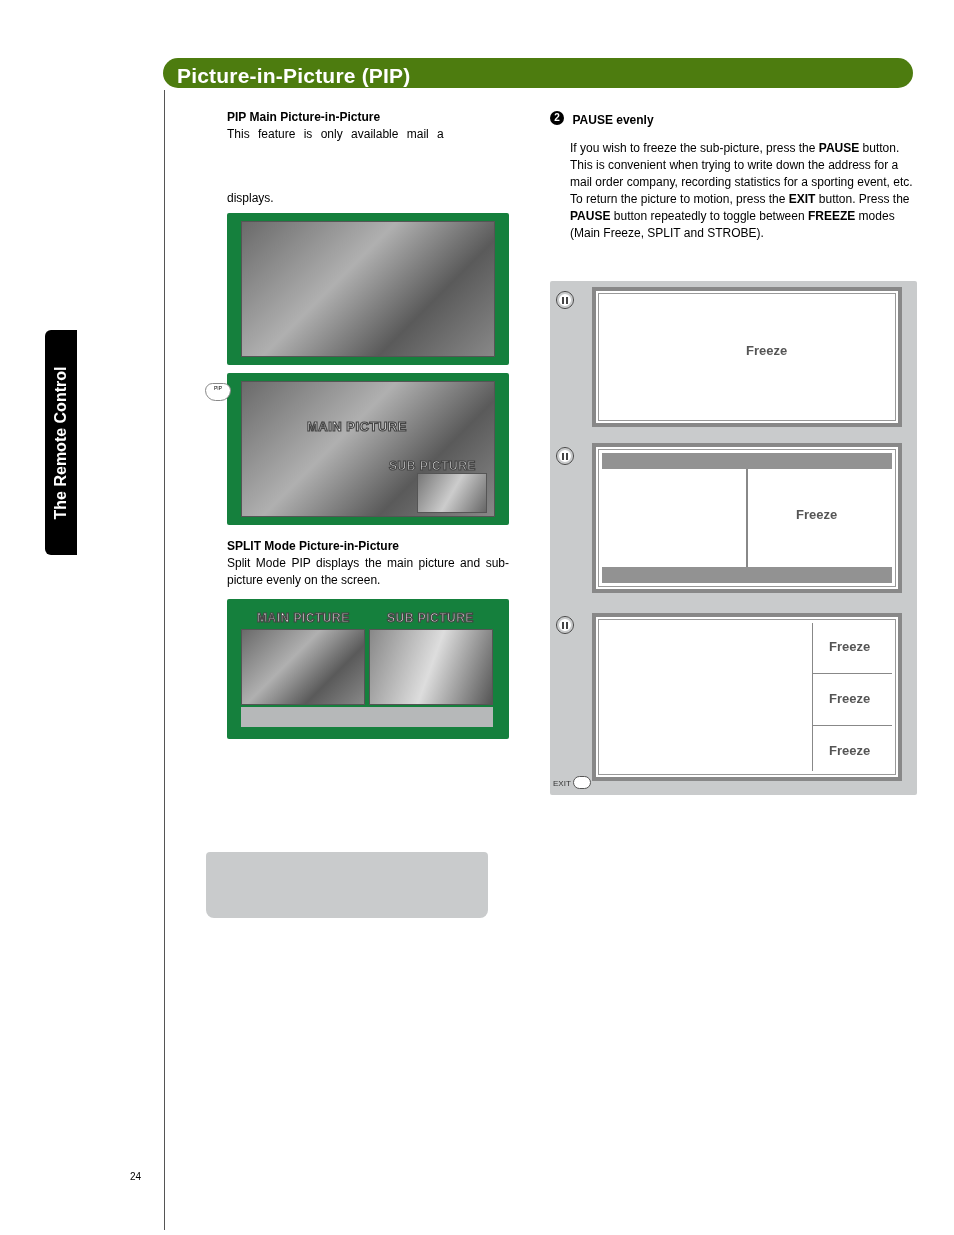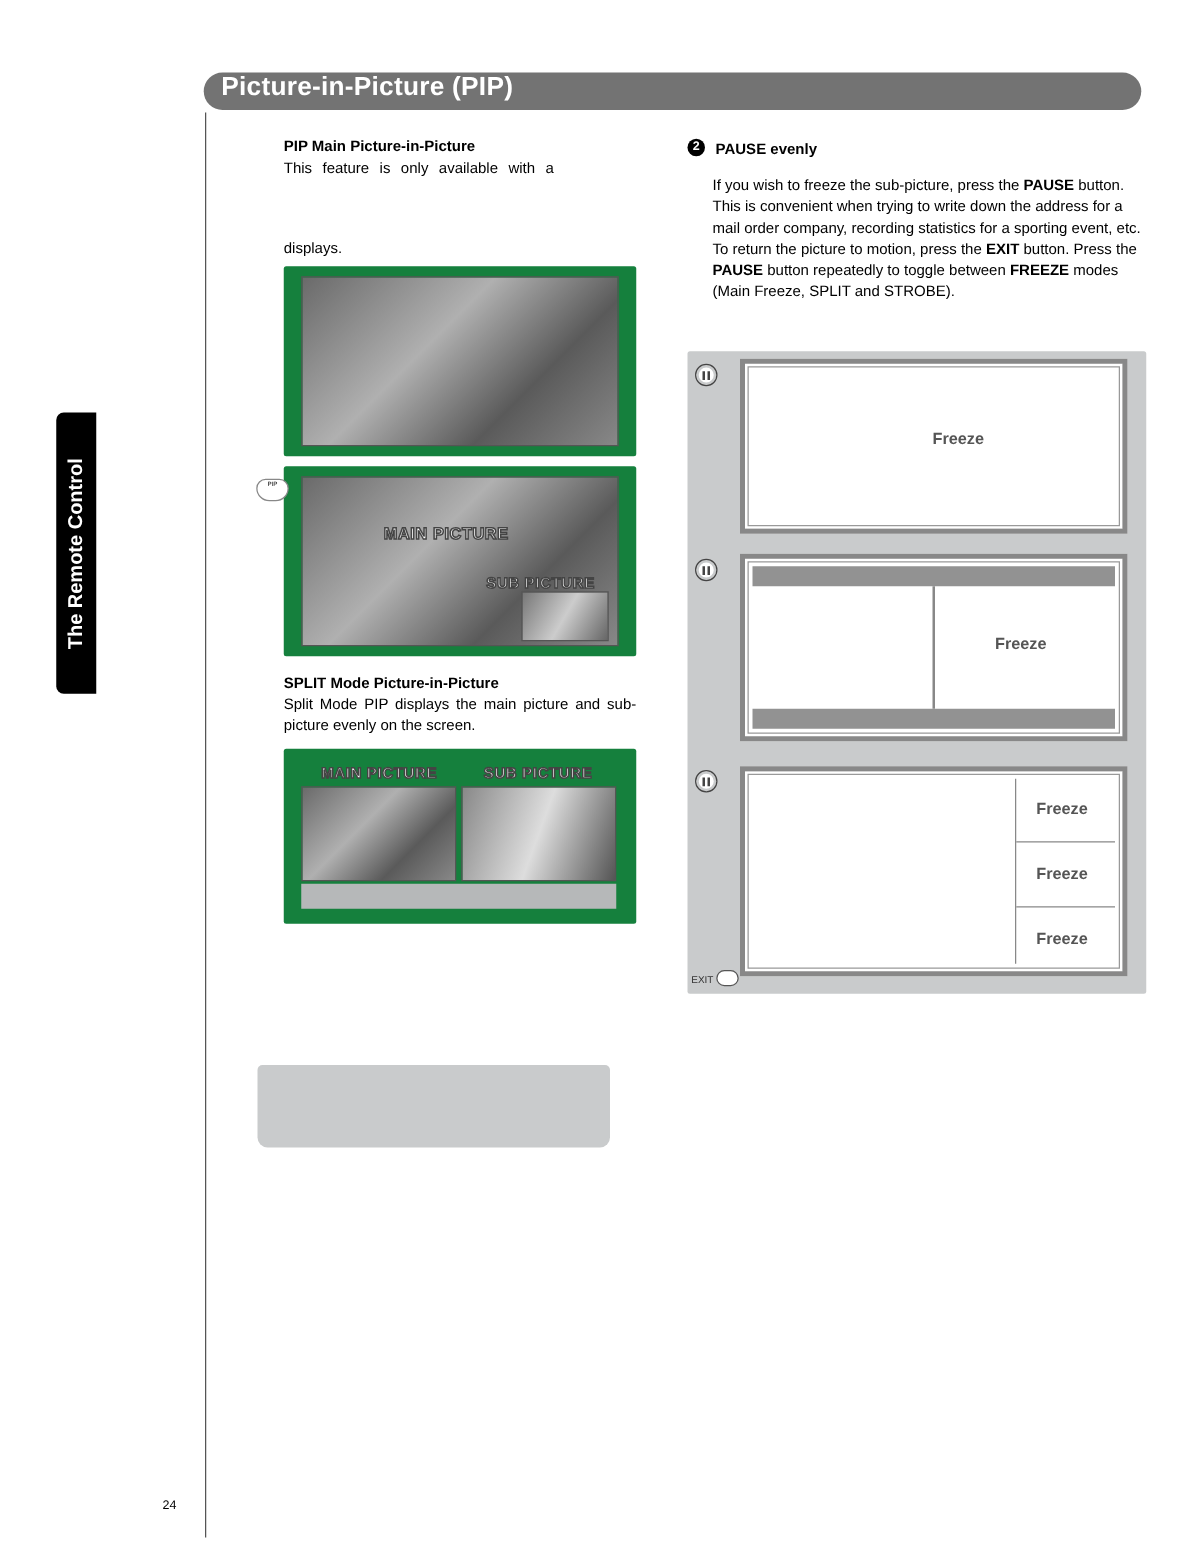--- a/index.html
+++ b/index.html
@@ -10,24 +10,24 @@
     font-family: Arial, Helvetica, sans-serif;
     position: relative;
     color: #000;
   }
   .page-title-bar {
     position: absolute;
     left: 163px;
     top: 58px;
     width: 750px;
     height: 30px;
-    background: #737373;
+    background: #4d7c0f;
     border-radius: 15px;
     display: flex;
-    align-items: flex-start;
+    align-items: flex-end;
     padding-left: 14px;
   }
   .page-title-bar span {
     color: #fff;
     font-weight: 900;
     font-size: 21px;
     letter-spacing: 0.2px;
   }
   .side-tab {
     position: absolute;
@@ -52,21 +52,21 @@
     position: absolute;
     left: 164px;
     top: 90px;
     width: 1px;
     height: 1140px;
     background: #555;
   }
   .page-num {
     position: absolute;
     left: 130px;
-    top: 1199px;
+    top: 1171px;
     font-size: 10px;
   }
   .col {
     position: absolute;
   }
   .left-col {
     left: 227px;
     top: 110px;
     width: 282px;
   }
@@ -174,21 +174,21 @@
 
 <div class="side-tab">
   <span>The Remote Control</span>
 </div>
 
 <div class="vline"></div>
 <div class="page-num">24</div>
 
 <div class="col left-col">
   <div class="h-pip">PIP Main Picture-in-Picture</div>
-  <div class="body-text" style="word-spacing:5px;">This feature is only available with a</div>
+  <div class="body-text" style="word-spacing:5px;">This feature is only available mail a</div>
   <div class="buttons-text">displays.</div>
 
   <div class="fig fig-1">
     <div class="photo" style="left:14px; top:8px; right:14px; bottom:8px;"></div>
   </div>
 
   <div class="fig fig-2">
     <div class="pip-btn">
       <span>PIP</span>
     </div>

